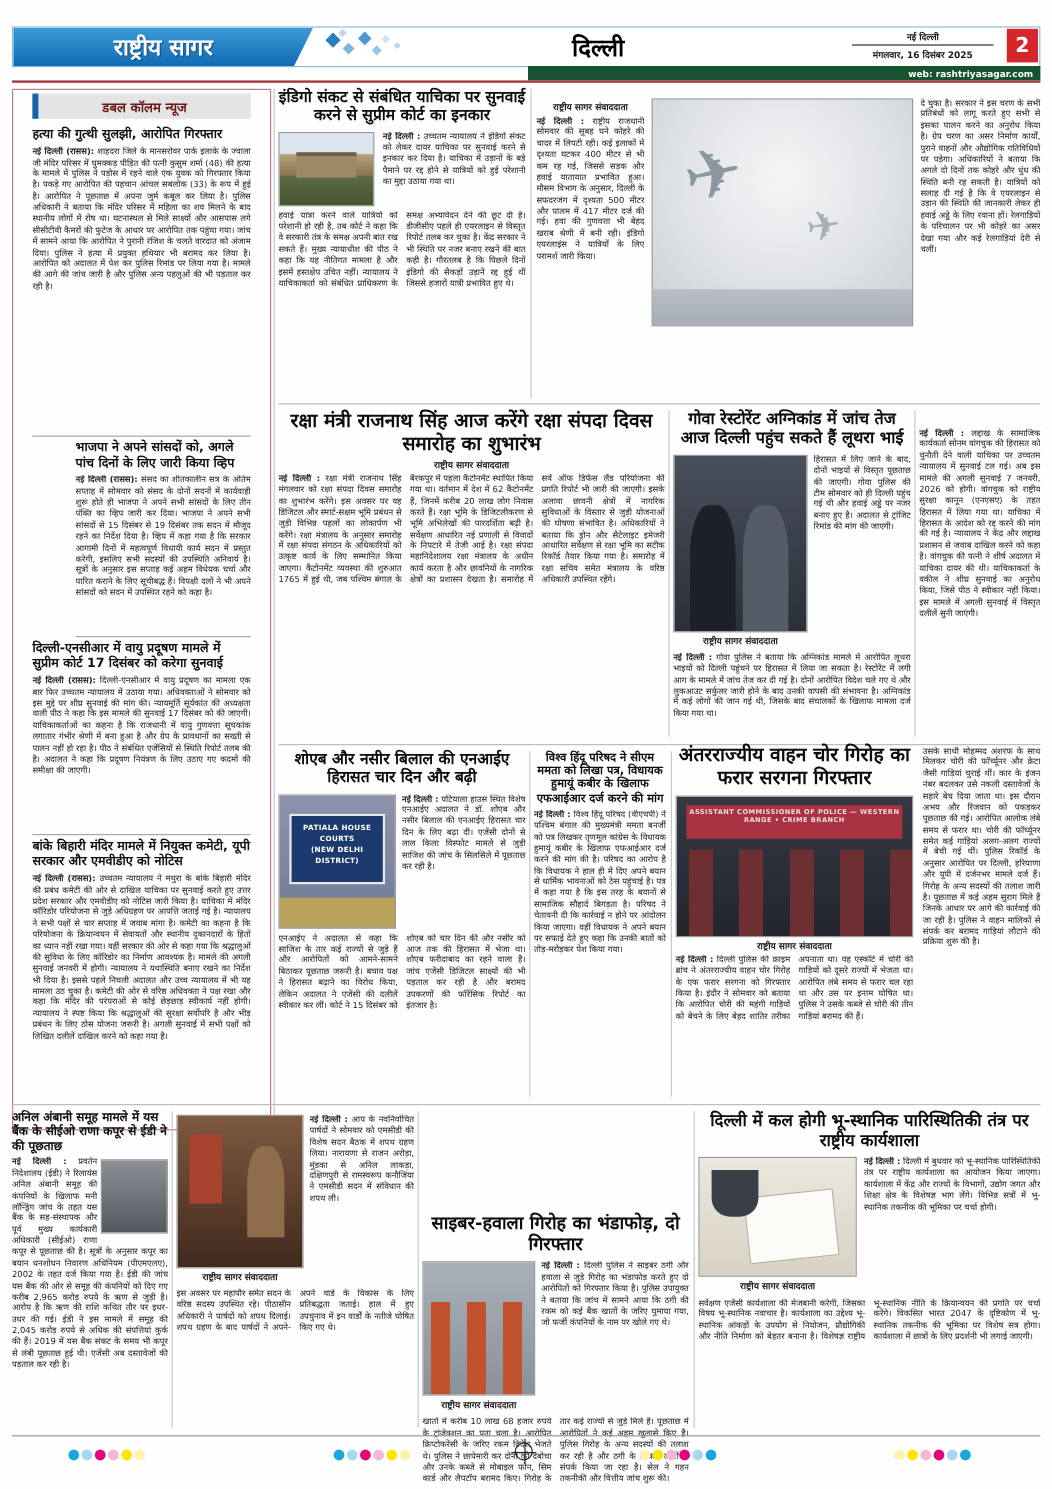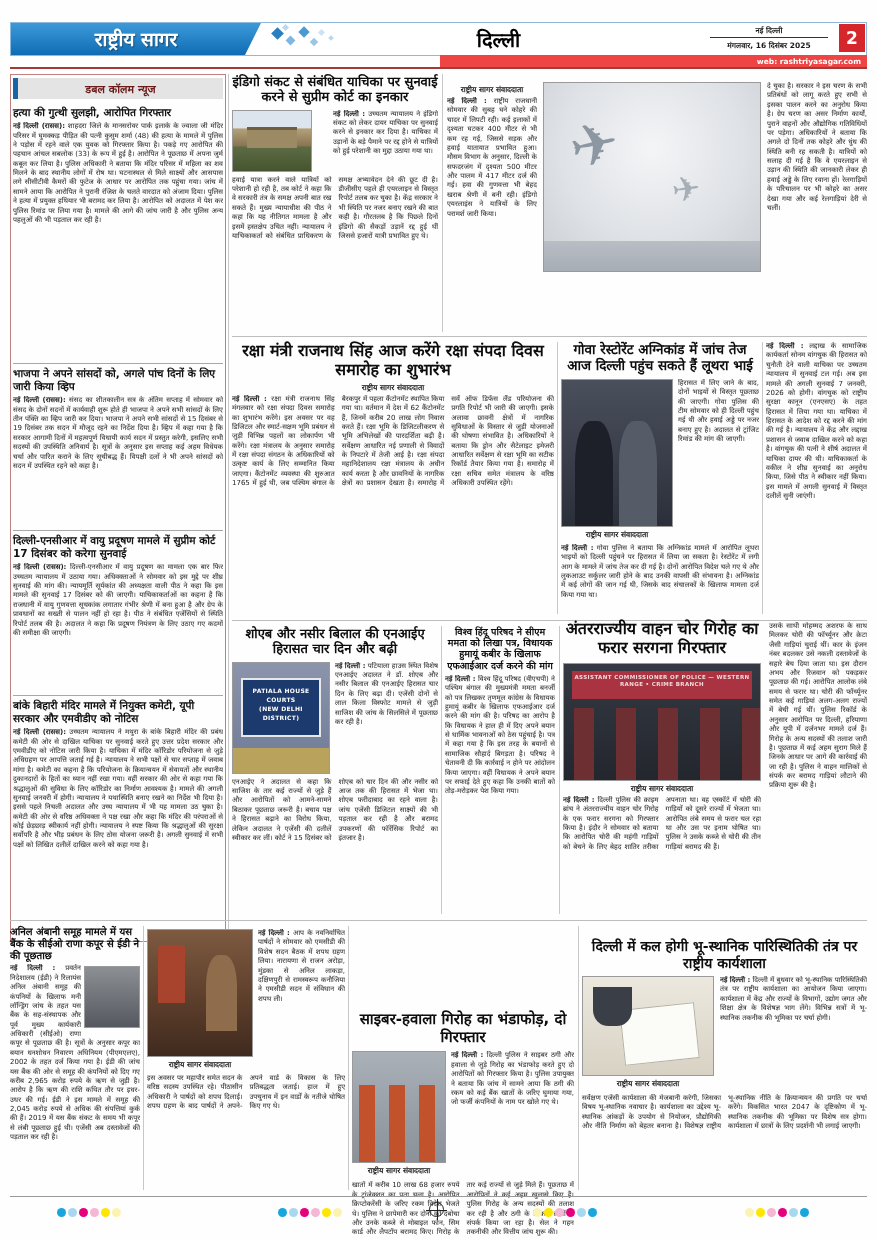--- a/index.html
+++ b/index.html
@@ -16,25 +16,25 @@
             display:flex;align-items:center;justify-content:center;}
   #logoband .logo{color:#fff;font-family:"DejaVu Serif","Liberation Serif",serif;
             font-weight:bold;font-size:19px;text-shadow:1px 1px 1px rgba(0,0,0,.4);}
   .diamond{position:absolute;transform:rotate(45deg);}
   #edition{position:absolute;left:300px;right:180px;top:0;height:100%;display:flex;
            align-items:center;justify-content:center;font-size:20px;font-weight:bold;color:#000;}
   #dateinfo{position:absolute;right:32px;top:2px;width:130px;text-align:center;font-size:7.5px;font-weight:bold;}
   #dateinfo .rule{height:1px;background:#333;margin:2px 6px;}
   #pagebox{position:absolute;right:1px;top:1px;width:26px;height:28px;background:#d5262c;color:#fff;
            display:flex;align-items:center;justify-content:center;font-size:17px;font-weight:bold;}
-  #webbar{left:440px;top:55px;width:427px;height:12px;background:#ef4444;color:#fff;
+  #webbar{left:440px;top:55px;width:427px;height:12px;background:#14532d;color:#fff;
           font-size:7.5px;font-weight:bold;display:flex;align-items:center;justify-content:flex-end;padding-right:6px;box-sizing:border-box;text-align:center;}
   #redrule{left:10px;top:67px;width:857px;height:2px;background:#a33a3a;}
   
-  #leftbox{left:10px;top:74px;width:216px;height:868px;border:1px solid #c08080;box-sizing:border-box;padding:3px 2px;}
+  #leftbox{left:10px;top:74px;width:216px;height:868px;border:1px solid #c08080;box-sizing:border-box;padding:3px 16px;}
   #dcn-head{background:#e4e4e4;border-left:5px solid #1565a8;text-align:center;font-weight:bold;
             font-size:11px;color:#6b1a1a;padding:3px 0;margin-bottom:4px;}
   .l-art{border-bottom:1px solid #a8a8a8;padding:3px 0 5px;}
   .l-art:last-child{border-bottom:none;}
   .l-head{font-size:10.5px;font-weight:bold;line-height:1.25;margin-bottom:3px;color:#111;}
   .body-txt{font-size:7px;line-height:1.34;text-align:justify;color:#222;overflow:hidden;}
   .dateline{font-weight:bold;}
   .headline{font-weight:bold;text-align:center;color:#0d0d0d;line-height:1.18;}
   .byline{font-size:7.5px;font-weight:bold;text-align:center;margin:2px 0 3px;}
   .cols2{column-count:2;column-gap:7px;}
@@ -105,21 +105,21 @@
     <div id="dcn-head">डबल कॉलम न्यूज</div>
 
     <div class="l-art" style="height:252px;">
       <div class="l-head">हत्या की गुत्थी सुलझी, आरोपित गिरफ्तार</div>
       <div class="body-txt" style="height:218px;">
         <span class="dateline">नई दिल्ली (रासस):</span>
         <span>शाहदरा जिले के मानसरोवर पार्क इलाके के ज्वाला जी मंदिर परिसर में घुमक्कड़ पीड़ित की पत्नी कुसुम शर्मा (48) की हत्या के मामले में पुलिस ने पड़ोस में रहने वाले एक युवक को गिरफ्तार किया है। पकड़े गए आरोपित की पहचान आंचल सबलोक (33) के रूप में हुई है। आरोपित ने पूछताछ में अपना जुर्म कबूल कर लिया है। पुलिस अधिकारी ने बताया कि मंदिर परिसर में महिला का शव मिलने के बाद स्थानीय लोगों में रोष था। घटनास्थल से मिले साक्ष्यों और आसपास लगे सीसीटीवी कैमरों की फुटेज के आधार पर आरोपित तक पहुंचा गया। जांच में सामने आया कि आरोपित ने पुरानी रंजिश के चलते वारदात को अंजाम दिया। पुलिस ने हत्या में प्रयुक्त हथियार भी बरामद कर लिया है। आरोपित को अदालत में पेश कर पुलिस रिमांड पर लिया गया है। मामले की आगे की जांच जारी है और पुलिस अन्य पहलुओं की भी पड़ताल कर रही है।</span>
       </div>
     </div>
 
-    <div class="l-art" style="height:158px;">
+    <div class="l-art" style="height:158px;margin-left:36px;">
       <div class="l-head">भाजपा ने अपने सांसदों को, अगले पांच दिनों के लिए जारी किया व्हिप</div>
       <div class="body-txt" style="height:112px;">
         <span class="dateline">नई दिल्ली (रासस):</span>
         <span>संसद का शीतकालीन सत्र के अंतिम सप्ताह में सोमवार को संसद के दोनों सदनों में कार्यवाही शुरू होते ही भाजपा ने अपने सभी सांसदों के लिए तीन पंक्ति का व्हिप जारी कर दिया। भाजपा ने अपने सभी सांसदों से 15 दिसंबर से 19 दिसंबर तक सदन में मौजूद रहने का निर्देश दिया है। व्हिप में कहा गया है कि सरकार आगामी दिनों में महत्वपूर्ण विधायी कार्य सदन में प्रस्तुत करेगी, इसलिए सभी सदस्यों की उपस्थिति अनिवार्य है। सूत्रों के अनुसार इस सप्ताह कई अहम विधेयक चर्चा और पारित कराने के लिए सूचीबद्ध हैं। विपक्षी दलों ने भी अपने सांसदों को सदन में उपस्थित रहने को कहा है।</span>
       </div>
     </div>
 
     <div class="l-art" style="height:156px;">
       <div class="l-head">दिल्ली-एनसीआर में वायु प्रदूषण मामले में सुप्रीम कोर्ट 17 दिसंबर को करेगा सुनवाई</div>
       <div class="body-txt" style="height:108px;">
@@ -132,21 +132,21 @@
       <div class="l-head">बांके बिहारी मंदिर मामले में नियुक्त कमेटी, यूपी सरकार और एमवीडीए को नोटिस</div>
       <div class="body-txt" style="height:208px;">
         <span class="dateline">नई दिल्ली (रासस):</span>
         <span>उच्चतम न्यायालय ने मथुरा के बांके बिहारी मंदिर की प्रबंध कमेटी की ओर से दाखिल याचिका पर सुनवाई करते हुए उत्तर प्रदेश सरकार और एमवीडीए को नोटिस जारी किया है। याचिका में मंदिर कॉरिडोर परियोजना से जुड़े अधिग्रहण पर आपत्ति जताई गई है। न्यायालय ने सभी पक्षों से चार सप्ताह में जवाब मांगा है। कमेटी का कहना है कि परियोजना के क्रियान्वयन में सेवायतों और स्थानीय दुकानदारों के हितों का ध्यान नहीं रखा गया। वहीं सरकार की ओर से कहा गया कि श्रद्धालुओं की सुविधा के लिए कॉरिडोर का निर्माण आवश्यक है। मामले की अगली सुनवाई जनवरी में होगी। न्यायालय ने यथास्थिति बनाए रखने का निर्देश भी दिया है। इससे पहले निचली अदालत और उच्च न्यायालय में भी यह मामला उठ चुका है। कमेटी की ओर से वरिष्ठ अधिवक्ता ने पक्ष रखा और कहा कि मंदिर की परंपराओं से कोई छेड़छाड़ स्वीकार्य नहीं होगी। न्यायालय ने स्पष्ट किया कि श्रद्धालुओं की सुरक्षा सर्वोपरि है और भीड़ प्रबंधन के लिए ठोस योजना जरूरी है। अगली सुनवाई में सभी पक्षों को लिखित दलीलें दाखिल करने को कहा गया है।</span>
       </div>
     </div>
   </div>
 
   <div class="abs" style="left:232px;top:74px;width:206px;height:258px;">
     <div class="headline" style="font-size:13px;">इंडिगो संकट से संबंधित याचिका पर सुनवाई करने से सुप्रीम कोर्ट का इनकार</div>
-    <div style="display:flex;gap:21px;margin-top:5px;">
+    <div style="display:flex;gap:7px;margin-top:5px;">
       <div class="photo ph-supreme" style="width:80px;height:62px;flex:0 0 auto;"></div>
       <div class="body-txt" style="height:62px;">
         <span class="dateline">नई दिल्ली :</span>
         <span>उच्चतम न्यायालय ने इंडिगो संकट को लेकर दायर याचिका पर सुनवाई करने से इनकार कर दिया है। याचिका में उड़ानों के बड़े पैमाने पर रद्द होने से यात्रियों को हुई परेशानी का मुद्दा उठाया गया था।</span>
       </div>
     </div>
     <div class="body-txt cols2" style="height:158px;margin-top:4px;">हवाई यात्रा करने वाले यात्रियों को परेशानी हो रही है, तब कोर्ट ने कहा कि वे सरकारी तंत्र के समक्ष अपनी बात रख सकते हैं। मुख्य न्यायाधीश की पीठ ने कहा कि यह नीतिगत मामला है और इसमें हस्तक्षेप उचित नहीं। न्यायालय ने याचिकाकर्ता को संबंधित प्राधिकरण के समक्ष अभ्यावेदन देने की छूट दी है। डीजीसीए पहले ही एयरलाइन से विस्तृत रिपोर्ट तलब कर चुका है। केंद्र सरकार ने भी स्थिति पर नजर बनाए रखने की बात कही है। गौरतलब है कि पिछले दिनों इंडिगो की सैकड़ों उड़ानें रद्द हुई थीं जिससे हजारों यात्री प्रभावित हुए थे।</div>
   </div>
 
   <div class="abs" style="left:447px;top:76px;width:420px;height:256px;">
@@ -193,21 +193,21 @@
     </div>
     <div class="body-txt" style="height:58px;margin-top:2px;">
       <span class="dateline">नई दिल्ली :</span>
       <span>गोवा पुलिस ने बताया कि अग्निकांड मामले में आरोपित लूथरा भाइयों को दिल्ली पहुंचने पर हिरासत में लिया जा सकता है। रेस्टोरेंट में लगी आग के मामले में जांच तेज कर दी गई है। दोनों आरोपित विदेश चले गए थे और लुकआउट सर्कुलर जारी होने के बाद उनकी वापसी की संभावना है। अग्निकांड में कई लोगों की जान गई थी, जिसके बाद संचालकों के खिलाफ मामला दर्ज किया गया था।</span>
     </div>
   </div>
 
   <div class="vline" style="left:762px;top:342px;height:272px;"></div>
 
   <div class="abs" style="left:766px;top:342px;width:101px;height:272px;">
-    <div class="body-txt" style="height:198px;margin-top:0;">
+    <div class="body-txt" style="height:198px;margin-top:15px;">
       <span class="dateline">नई दिल्ली :</span>
       <span>लद्दाख के सामाजिक कार्यकर्ता सोनम वांगचुक की हिरासत को चुनौती देने वाली याचिका पर उच्चतम न्यायालय में सुनवाई टल गई। अब इस मामले की अगली सुनवाई 7 जनवरी, 2026 को होगी। वांगचुक को राष्ट्रीय सुरक्षा कानून (एनएसए) के तहत हिरासत में लिया गया था। याचिका में हिरासत के आदेश को रद्द करने की मांग की गई है। न्यायालय ने केंद्र और लद्दाख प्रशासन से जवाब दाखिल करने को कहा है। वांगचुक की पत्नी ने शीर्ष अदालत में याचिका दायर की थी। याचिकाकर्ता के वकील ने शीघ्र सुनवाई का अनुरोध किया, जिसे पीठ ने स्वीकार नहीं किया। इस मामले में अगली सुनवाई में विस्तृत दलीलें सुनी जाएंगी।</span>
     </div>
   </div>
 
   <div class="hline" style="left:232px;top:620px;width:635px;"></div>
 
   <div class="abs" style="left:232px;top:626px;width:206px;height:288px;">
     <div class="headline" style="font-size:13px;text-align:center;">शोएब और नसीर बिलाल की एनआईए हिरासत चार दिन और बढ़ी</div>
     <div style="display:flex;gap:5px;margin-top:5px;">
@@ -295,21 +295,21 @@
       <div class="body-txt" style="height:124px;">
         <span class="dateline">नई दिल्ली :</span>
         <span>दिल्ली पुलिस ने साइबर ठगी और हवाला से जुड़े गिरोह का भंडाफोड़ करते हुए दो आरोपितों को गिरफ्तार किया है। पुलिस उपायुक्त ने बताया कि जांच में सामने आया कि ठगी की रकम को कई बैंक खातों के जरिए घुमाया गया, जो फर्जी कंपनियों के नाम पर खोले गए थे।</span>
       </div>
     </div>
     <div class="body-txt cols2" style="height:92px;margin-top:3px;">खातों में करीब 10 लाख 68 हजार रुपये के ट्रांजेक्शन का पता चला है। आरोपित क्रिप्टोकरेंसी के जरिए रकम विदेश भेजते थे। पुलिस ने छापेमारी कर दोनों को दबोचा और उनके कब्जे से मोबाइल फोन, सिम कार्ड और लैपटॉप बरामद किए। गिरोह के तार कई राज्यों से जुड़े मिले हैं। पूछताछ में आरोपितों ने कई अहम खुलासे किए हैं। पुलिस गिरोह के अन्य सदस्यों की तलाश कर रही है और ठगी के शिकार लोगों से संपर्क किया जा रहा है। सेल ने गहन तकनीकी और वित्तीय जांच शुरू की।</div>
   </div>
 
   <div class="vline" style="left:578px;top:926px;height:264px;"></div>
 
-  <div class="abs" style="left:582px;top:926px;width:285px;height:264px;margin-top:12px;">
+  <div class="abs" style="left:582px;top:926px;width:285px;height:264px;">
     <div class="headline" style="font-size:14px;">दिल्ली में कल होगी भू-स्थानिक पारिस्थितिकी तंत्र पर राष्ट्रीय कार्यशाला</div>
     <div style="display:flex;gap:6px;margin-top:5px;">
       <div style="width:132px;flex:0 0 auto;">
         <div class="photo ph-work" style="width:132px;height:100px;"></div>
         <div class="byline">राष्ट्रीय सागर संवाददाता</div>
       </div>
       <div class="body-txt" style="height:114px;">
         <span class="dateline">नई दिल्ली :</span>
         <span>दिल्ली में बुधवार को भू-स्थानिक पारिस्थितिकी तंत्र पर राष्ट्रीय कार्यशाला का आयोजन किया जाएगा। कार्यशाला में केंद्र और राज्यों के विभागों, उद्योग जगत और शिक्षा क्षेत्र के विशेषज्ञ भाग लेंगे। विभिन्न सत्रों में भू-स्थानिक तकनीक की भूमिका पर चर्चा होगी।</span>
       </div>

